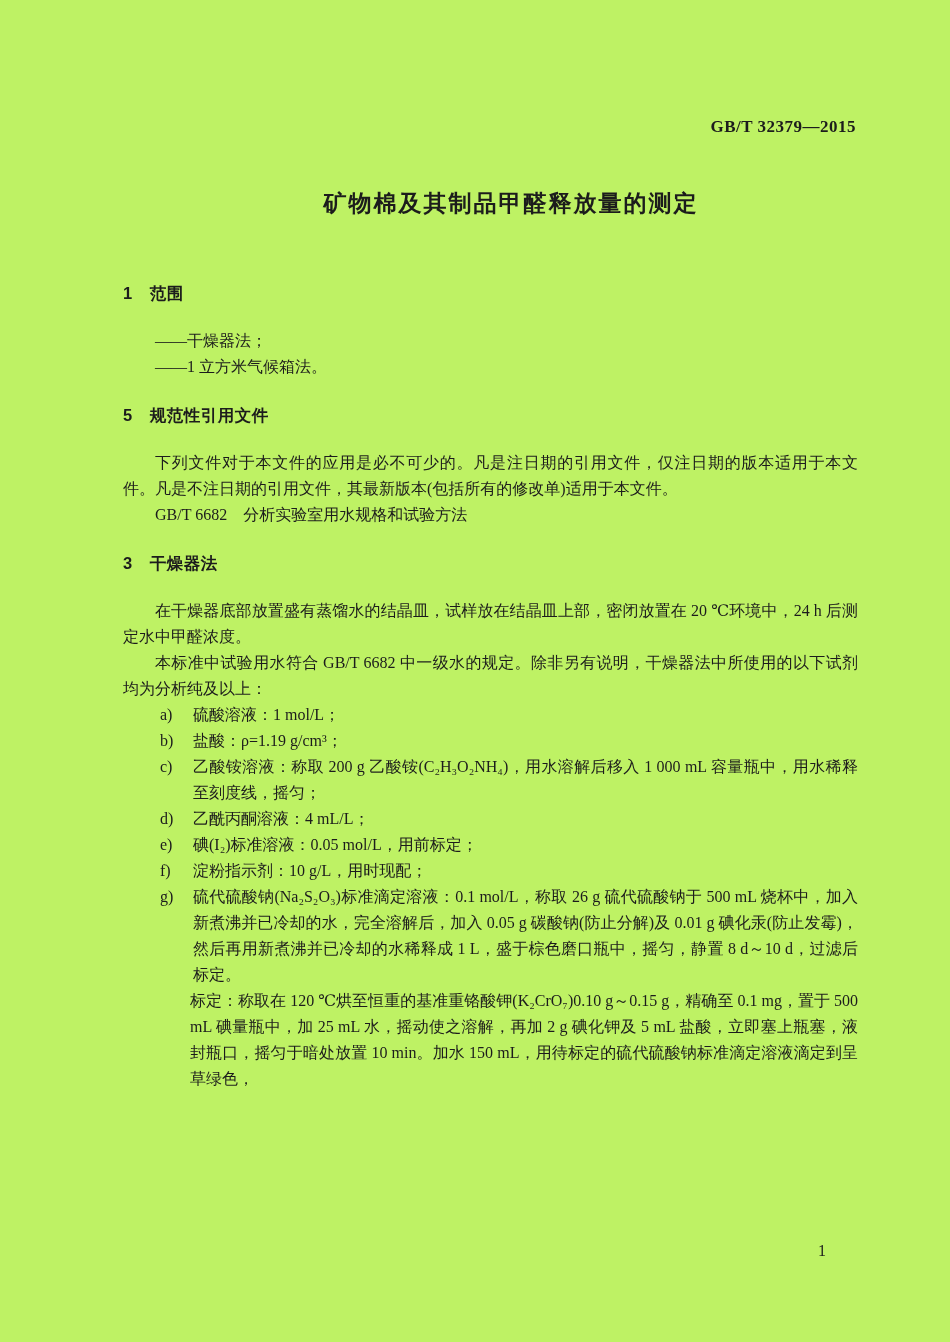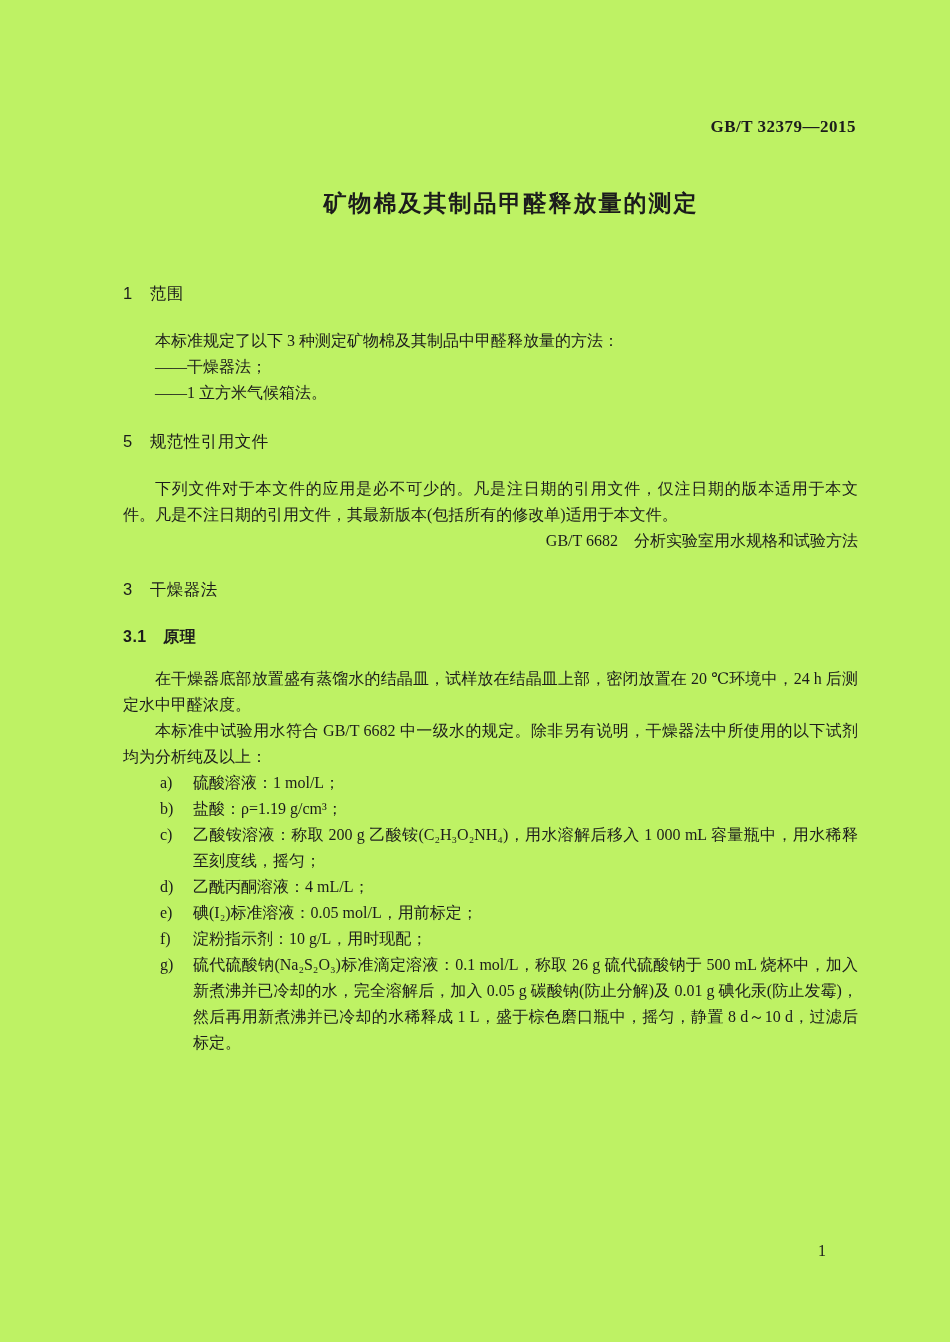--- a/index.html
+++ b/index.html
@@ -42,21 +42,21 @@
   }
   .content {
     position: absolute;
     top: 280px;
     left: 123px;
     width: 735px;
   }
   h2.sec-heading {
     font-family: "Liberation Sans", "DejaVu Sans", sans-serif;
     font-size: 16.5px;
-    font-weight: normal;
+    font-weight: bold;
     line-height: 26px;
     margin: 22px 0 22px 0;
     letter-spacing: 0.5px;
   }
   h2.sec-heading:first-child { margin-top: 0; }
   h3.sub-heading {
     font-family: "Liberation Sans", "DejaVu Sans", sans-serif;
     font-size: 16px;
     font-weight: bold;
     line-height: 26px;
@@ -68,21 +68,20 @@
     text-indent: 2em;
     text-align: justify;
   }
   .dash-line {
     margin: 0;
     text-indent: 2em;
   }
   .ref-line {
     margin: 0;
     text-indent: 2em;
-    text-align: right;
   }
   .reagent-list { margin: 0; }
   .reagent-item {
     display: flex;
     margin-left: 37px;
   }
   .reagent-label {
     flex: 0 0 33px;
     width: 33px;
   }
@@ -106,31 +105,29 @@
 
 <div class="page">
 
   <div class="doc-code">GB/T 32379—2015</div>
 
   <h1 class="doc-title">矿物棉及其制品甲醛释放量的测定</h1>
 
   <div class="content">
 
     <h2 class="sec-heading">1　范围</h2>
-    <p class="para">本标准规定了以下 3 种测定矿物棉及其制品中甲醛释放量的方法：</p>
     <div class="dash-line">——干燥器法；</div>
     <div class="dash-line">——1 立方米气候箱法。</div>
 
     <h2 class="sec-heading">5　规范性引用文件</h2>
     <p class="para">下列文件对于本文件的应用是必不可少的。凡是注日期的引用文件，仅注日期的版本适用于本文件。凡是不注日期的引用文件，其最新版本(包括所有的修改单)适用于本文件。</p>
     <div class="ref-line">GB/T 6682　分析实验室用水规格和试验方法</div>
 
     <h2 class="sec-heading">3　干燥器法</h2>
 
-    <h3 class="sub-heading">3.1　原理</h3>
     <p class="para">在干燥器底部放置盛有蒸馏水的结晶皿，试样放在结晶皿上部，密闭放置在 20 ℃环境中，24 h 后测定水中甲醛浓度。</p>
 
     <p class="para">本标准中试验用水符合 GB/T 6682 中一级水的规定。除非另有说明，干燥器法中所使用的以下试剂均为分析纯及以上：</p>
 
     <div class="reagent-list">
       <div class="reagent-item">
         <span class="reagent-label">a)</span>
         <span class="reagent-text">硫酸溶液：1 mol/L；</span>
       </div>
       <div class="reagent-item">
@@ -152,18 +149,19 @@
       <div class="reagent-item">
         <span class="reagent-label">f)</span>
         <span class="reagent-text">淀粉指示剂：10 g/L，用时现配；</span>
       </div>
       <div class="reagent-item">
         <span class="reagent-label">g)</span>
         <span class="reagent-text">硫代硫酸钠(Na₂S₂O₃)标准滴定溶液：0.1 mol/L，称取 26 g 硫代硫酸钠于 500 mL 烧杯中，加入新煮沸并已冷却的水，完全溶解后，加入 0.05 g 碳酸钠(防止分解)及 0.01 g 碘化汞(防止发霉)，然后再用新煮沸并已冷却的水稀释成 1 L，盛于棕色磨口瓶中，摇匀，静置 8 d～10 d，过滤后标定。</span>
       </div>
     </div>
 
+    <div class="calibration">标定：称取在 120 ℃烘至恒重的基准重铬酸钾(K₂CrO₇)0.10 g～0.15 g，精确至 0.1 mg，置于 500 mL 碘量瓶中，加 25 mL 水，摇动使之溶解，再加 2 g 碘化钾及 5 mL 盐酸，立即塞上瓶塞，液封瓶口，摇匀于暗处放置 10 min。加水 150 mL，用待标定的硫代硫酸钠标准滴定溶液滴定到呈草绿色，</div>
 
   </div>
 
   <div class="page-number">1</div>
 
 </div>
 
 </body></html>

